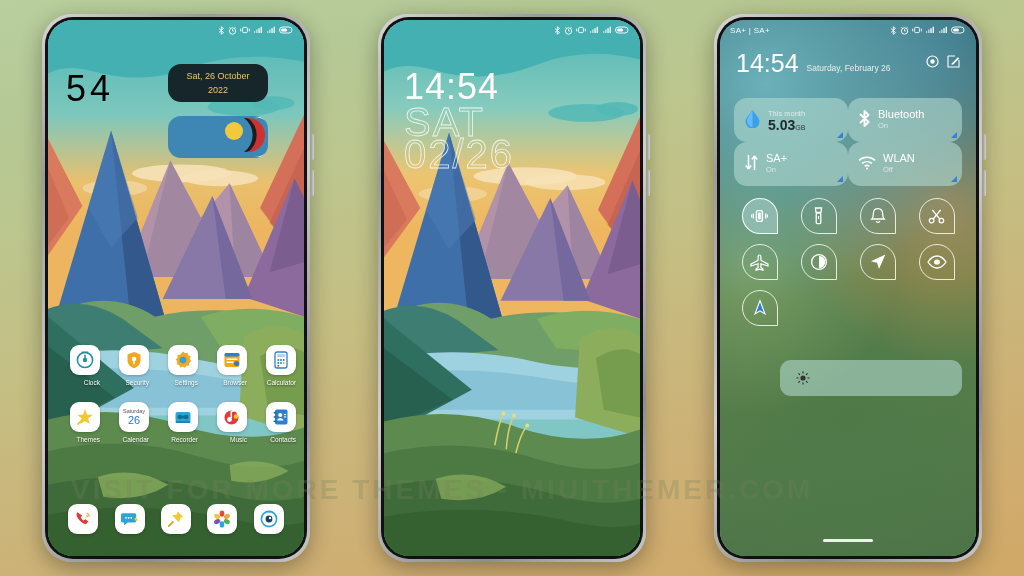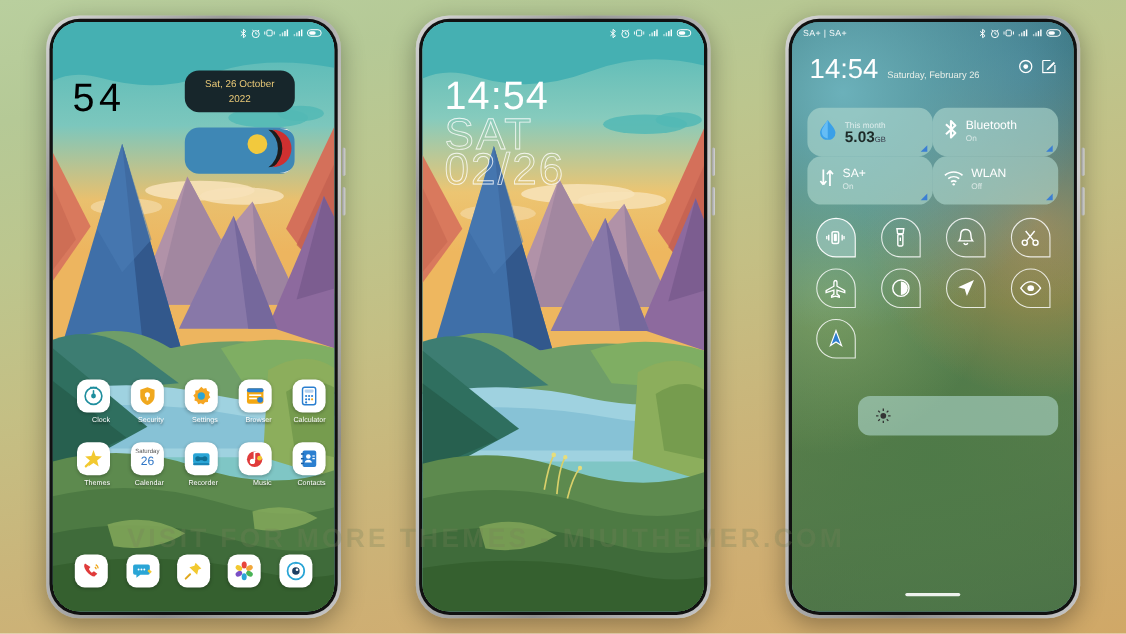--- a/index.html
+++ b/index.html
@@ -10,21 +10,21 @@
     background: linear-gradient(168deg,
         #b9cf9e 0%, #b5c996 14%, #bcc68e 30%,
         #c4bf84 48%, #cab57a 66%, #cfae72 82%, #d0a867 100%);
     position:relative;
   }
 
   
   .watermark {
     position:absolute; left:0; top:478px; width:864px; height:24px;
     display:flex; align-items:center; justify-content:center;
-    font-size:24px; font-weight:bold; letter-spacing:3px;
+    font-size:28px; font-weight:bold; letter-spacing:3px;
     color:rgba(120,130,90,0.28);
     z-index:60; pointer-events:none; white-space:nowrap;padding-left:20px;
   }
 
   
   .phone {
     position:absolute; border-radius:30px;
     background:linear-gradient(135deg,#d8d8d8,#9a9a9a 20%,#cfcfcf 50%,#8d8d8d 80%,#c8c8c8);
     padding:3px;
     box-shadow:0 6px 22px rgba(0,0,0,0.32);

